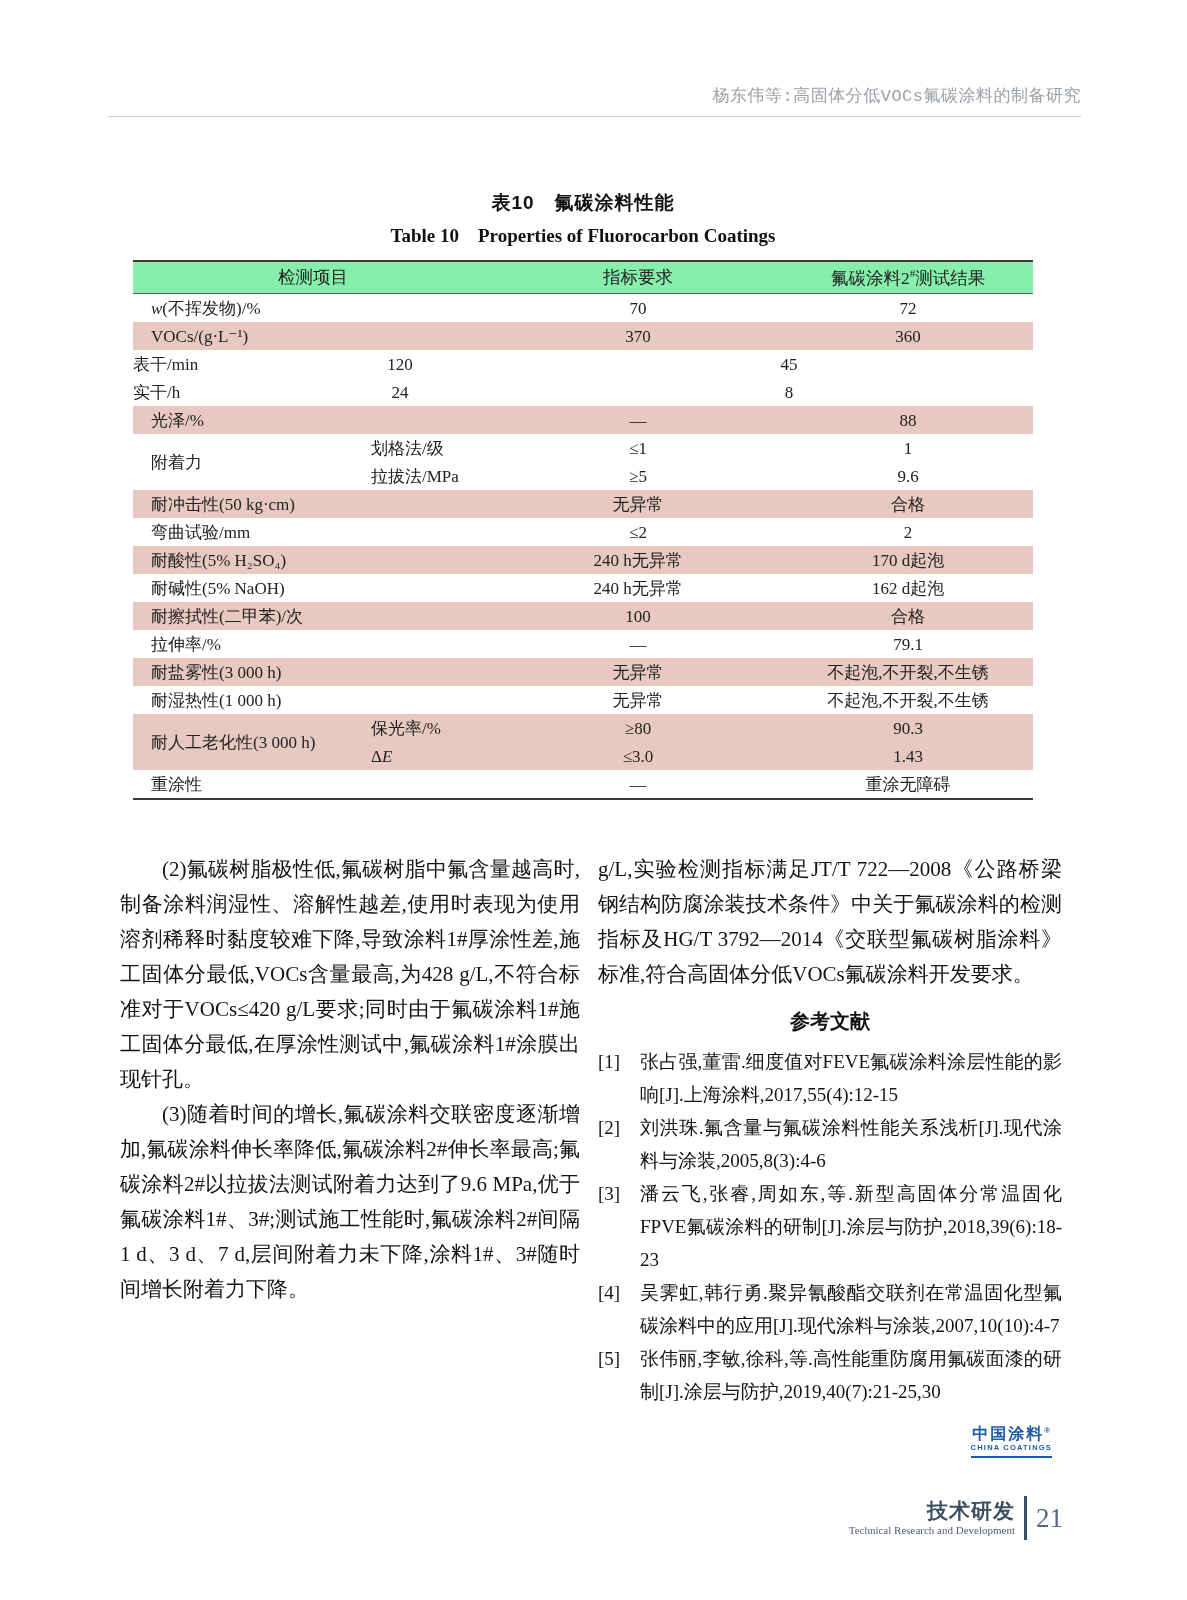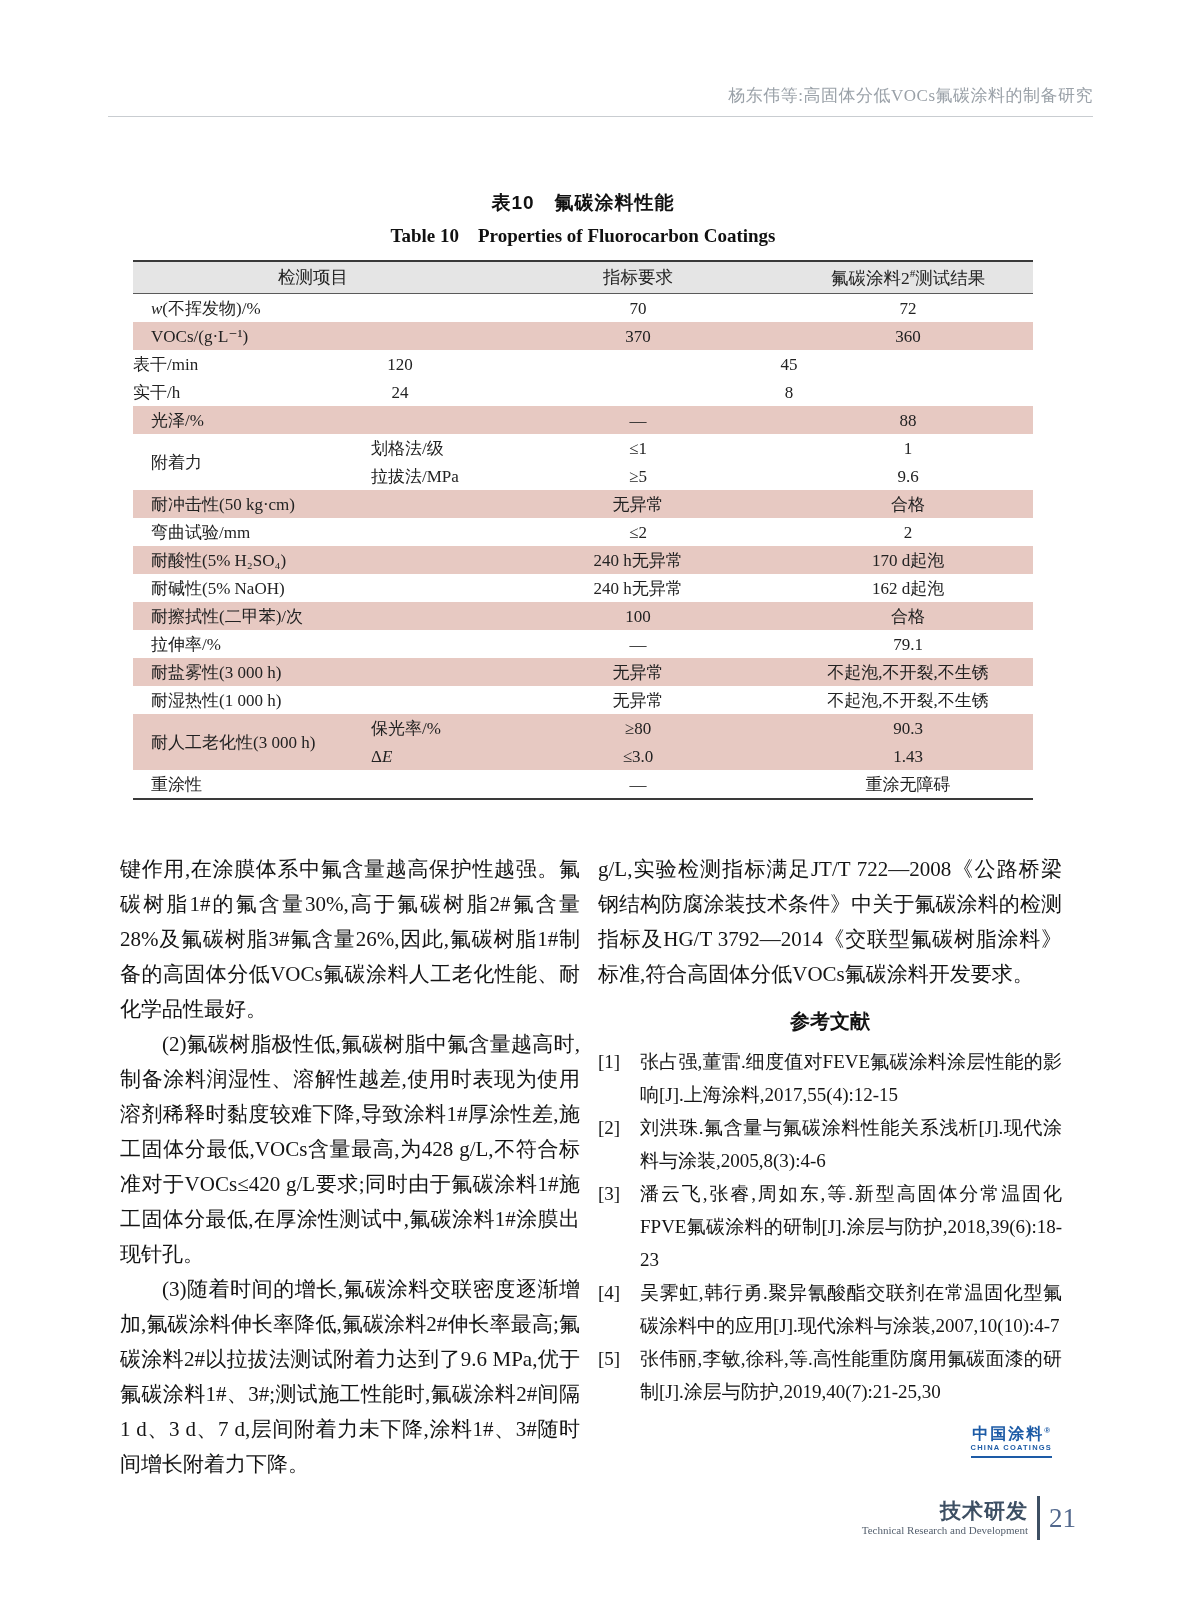--- a/index.html
+++ b/index.html
@@ -2,40 +2,40 @@
 <html><head>
 <meta charset="utf-8">
 <style>
   html,body{margin:0;padding:0;background:#888;}
   .page{
     position:relative;width:1187px;height:1600px;margin:0 auto;background:#ffffff;
     font-family:"Liberation Serif","DejaVu Serif",serif;color:#1c1c1c;overflow:hidden;
   }
   
   .running-head{
-    position:absolute;left:108px;right:94px;top:84px;
-    text-align:right;font-family:Liberation Serif, serif;
+    position:absolute;left:108px;right:106px;top:84px;
+    text-align:right;font-family:Liberation Mono, monospace;
     font-size:17px;color:#9aa1a8;padding-bottom:9px;border-bottom:1px solid #c9cdd1;
     letter-spacing:0.5px;
   }
   
   .table-block{position:absolute;left:133px;top:190px;width:900px;}
   .tbl-title-zh{
     text-align:center;font-family:"Liberation Sans","DejaVu Sans",sans-serif;
     font-weight:bold;font-size:19px;color:#111;letter-spacing:1px;
   }
   .tbl-title-en{
     text-align:center;font-weight:bold;font-size:19px;color:#111;margin-top:7px;
   }
   .data-table{
     margin-top:11px;font-size:17px;line-height:1;color:#222;
     border-top:2px solid #3a3a3a;border-bottom:2px solid #3a3a3a;
   }
   .thead{
-    display:flex;align-items:center;height:31px;background:#e5e5e5;
+    display:flex;align-items:center;height:31px;background:#86efac;
     border-bottom:1px solid #5a5a5a;font-size:17.5px;
   }
   .thead .h1{width:360px;text-align:center;}
   .thead .h2{width:290px;text-align:center;}
   .thead .h3{flex:1;text-align:center;}
   sup.hash{font-size:11px;vertical-align:super;}
   .row{display:flex;}
   .row.shade{background:#e7c9c2;}
   .row.simple{height:28px;align-items:center;}
   .row.simple .c-label{width:360px;padding-left:18px;box-sizing:border-box;white-space:nowrap;}
@@ -66,21 +66,21 @@
   
   .logo{
     width:fit-content;margin:14px 10px 2px auto;text-align:center;
     border-bottom:2px solid #1d5ba6;padding-bottom:3px;
     font-family:"Liberation Sans","DejaVu Sans",sans-serif;
   }
   .logo-zh{font-size:16px;font-weight:bold;color:#1d5ba6;letter-spacing:2px;line-height:18px;}
   .logo-reg{font-size:8px;vertical-align:super;letter-spacing:0;}
   .logo-en{font-size:7.5px;font-weight:bold;color:#1d5ba6;letter-spacing:1.2px;line-height:10px;}
   
-  .footer{position:absolute;top:1496px;right:111px;display:flex;align-items:center;}
+  .footer{position:absolute;top:1496px;right:124px;display:flex;align-items:center;}
   .f-left{text-align:right;padding-right:9px;}
   .f-zh{
     font-family:"Liberation Sans","DejaVu Sans",sans-serif;font-weight:bold;
     font-size:21px;color:#3d4f63;letter-spacing:1px;line-height:24px;
   }
   .f-en{font-size:11px;color:#55606e;line-height:14px;}
   .f-bar{width:3px;height:44px;background:#3d4f63;}
   .f-page{font-size:27px;color:#51678c;padding-left:9px;}
 </style>
 </head>
@@ -220,21 +220,20 @@
         <div class="c-spec">—</div>
         <div class="c-res">重涂无障碍</div>
       </div>
 
     </div>
   </div>
 
   <div class="columns">
 
     <div class="col-left">
-      <p>键作用,在涂膜体系中氟含量越高保护性越强。氟碳树脂1#的氟含量30%,高于氟碳树脂2#氟含量28%及氟碳树脂3#氟含量26%,因此,氟碳树脂1#制备的高固体分低VOCs氟碳涂料人工老化性能、耐化学品性最好。</p>
       <p class="indent">(2)氟碳树脂极性低,氟碳树脂中氟含量越高时,制备涂料润湿性、溶解性越差,使用时表现为使用溶剂稀释时黏度较难下降,导致涂料1#厚涂性差,施工固体分最低,VOCs含量最高,为428 g/L,不符合标准对于VOCs≤420 g/L要求;同时由于氟碳涂料1#施工固体分最低,在厚涂性测试中,氟碳涂料1#涂膜出现针孔。</p>
       <p class="indent">(3)随着时间的增长,氟碳涂料交联密度逐渐增加,氟碳涂料伸长率降低,氟碳涂料2#伸长率最高;氟碳涂料2#以拉拔法测试附着力达到了9.6 MPa,优于氟碳涂料1#、3#;测试施工性能时,氟碳涂料2#间隔1 d、3 d、7 d,层间附着力未下降,涂料1#、3#随时间增长附着力下降。</p>
     </div>
 
     <div class="col-right">
       <p>g/L,实验检测指标满足JT/T 722—2008《公路桥梁钢结构防腐涂装技术条件》中关于氟碳涂料的检测指标及HG/T 3792—2014《交联型氟碳树脂涂料》标准,符合高固体分低VOCs氟碳涂料开发要求。</p>
 
       <div class="ref-head">参考文献</div>
 
       <div class="ref">

